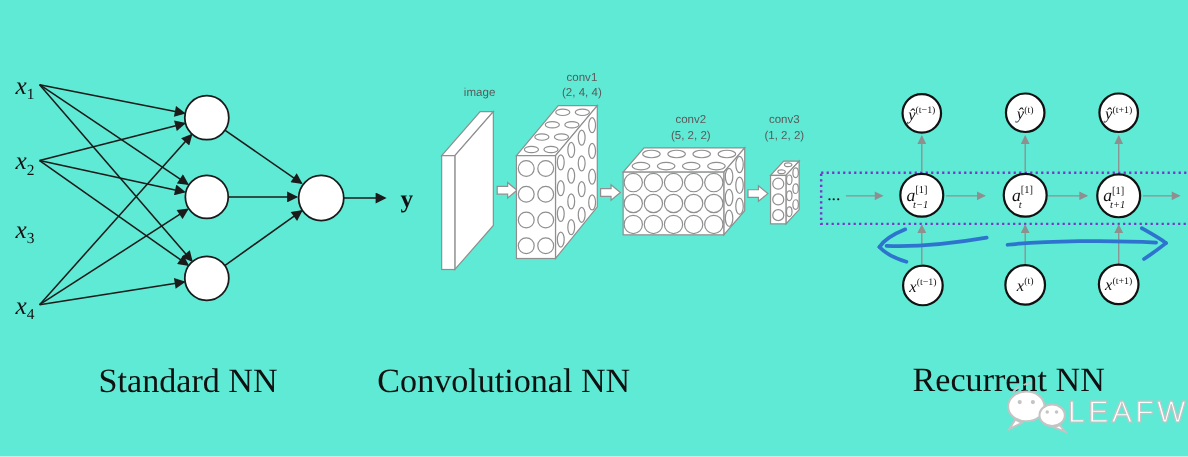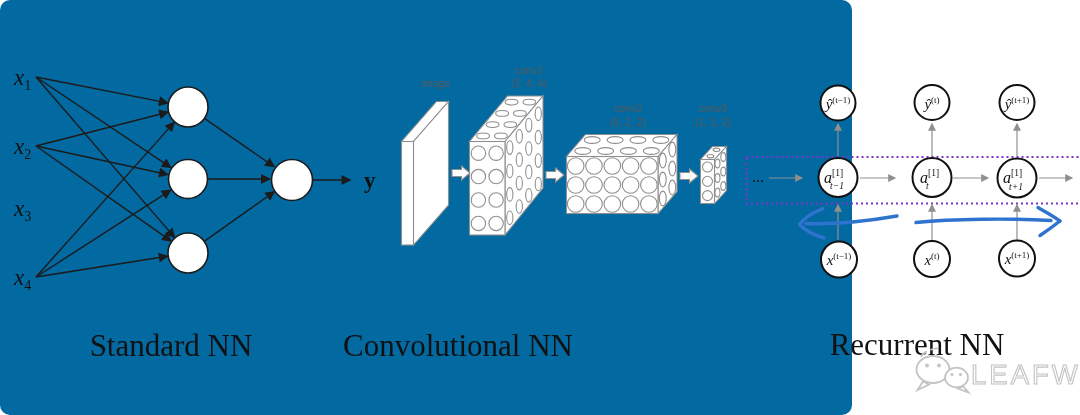--- a/index.html
+++ b/index.html
@@ -1,17 +1,17 @@
 <!DOCTYPE html>
 <html><head>
 <meta charset="utf-8">
 <style>
   html,body{margin:0;padding:0;background:#fff;}
   body{width:1080px;height:415px;overflow:hidden;font-family:"Liberation Serif","DejaVu Serif",serif;}
-  .stage{position:relative;width:852px;height:415px;background:#0369a1;border-radius:10px;}
+  .stage{position:relative;width:1080px;height:415px;background:#5eead4;}
   svg{display:block;}
   .cnnshape{fill:#fff;stroke:#8f8f8f;stroke-width:1.1;}
   .cnnlabel{font-family:"Liberation Sans","DejaVu Sans",sans-serif;font-size:10.5px;fill:#5a5a5a;text-anchor:middle;}
   .stdedge{stroke:#1b1b1b;stroke-width:1.4;fill:none;}
   .stdnode{fill:#fff;stroke:#1b1b1b;stroke-width:1.6;}
   .rnnline{stroke:#8f8f8f;stroke-width:1.2;fill:none;}
   .rnnnode{fill:#fff;stroke:#111;stroke-width:2;}
   .mathtxt{font-family:"Liberation Serif","DejaVu Serif",serif;fill:#111;}
   .caption{font-size:31px;fill:#111;text-anchor:middle;}
   .blue{stroke:#2e74cf;stroke-width:3.4;fill:none;stroke-linecap:round;}

